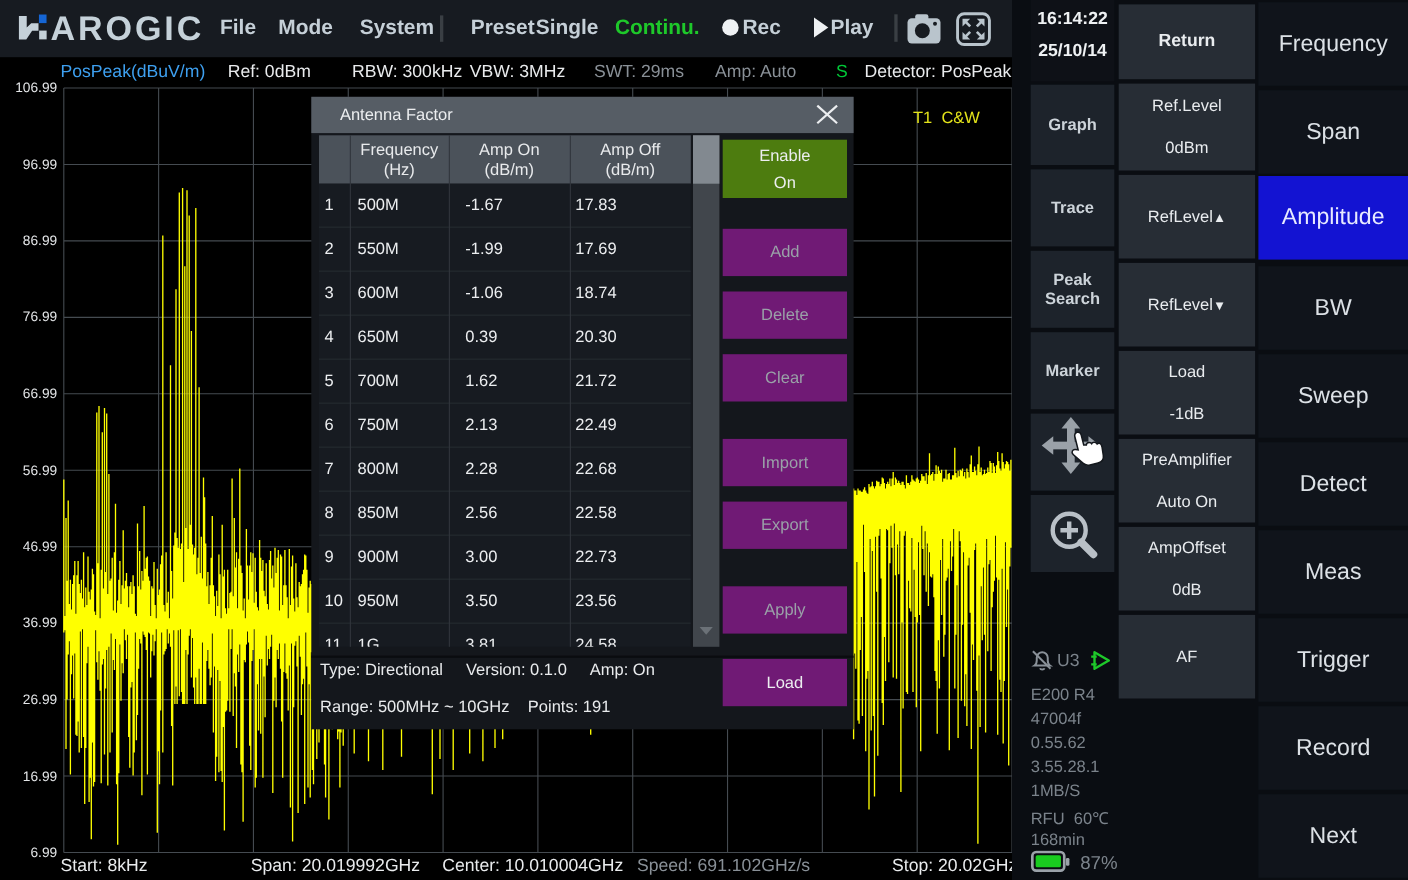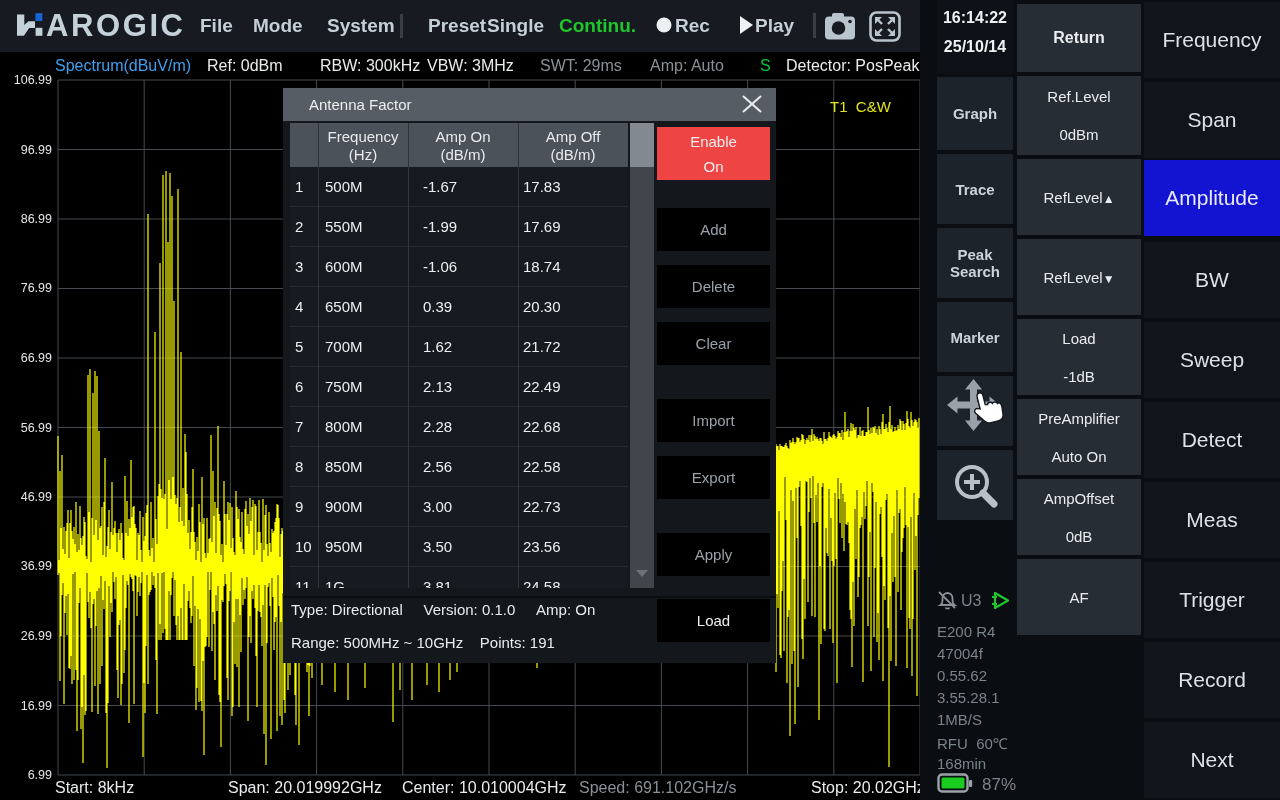--- a/index.html
+++ b/index.html
@@ -21,21 +21,21 @@
 #dlgtitle{position:absolute;left:0;top:0;width:493px;height:33px;background:#565d65;color:#eceef0;font-size:15px;line-height:33px;padding-left:26px;}
 #thead{position:absolute;left:7px;top:35px;width:338px;height:44px;background:#4b525a;color:#e8eaec;font-size:15px;}
 #thead div{position:absolute;text-align:center;line-height:1.2;top:5px;}
 #tbody{position:absolute;left:7px;top:79px;width:338px;height:421px;overflow:hidden;background:#171b21;}
 .trow{position:absolute;left:0;width:338px;height:40px;border-bottom:1px solid #262b31;color:#eceef0;font-size:15px;line-height:40px;}
 .trow div{position:absolute;top:0;height:40px;}
 .c0{left:5px;} .c1{left:35px;} .c2{left:133px;} .c3{left:233px;}
 .vline{position:absolute;top:35px;width:1px;height:465px;background:#31363c;}
 #sbar{position:absolute;left:347px;top:35px;width:24px;height:465px;background:#41464c;}
 #sthumb{position:absolute;left:0;top:0;width:24px;height:44px;background:#828990;}
-.dbtn{position:absolute;left:374px;width:113px;background:#000000;color:#9aa1a8;font-size:15px;display:flex;align-items:center;justify-content:center;}
+.dbtn{position:absolute;left:374px;width:113px;background:#701a75;color:#9aa1a8;font-size:15px;display:flex;align-items:center;justify-content:center;}
 #dfoot{position:absolute;left:8px;color:#e9ebed;font-size:15px;}
 </style></head>
 <body>
 <div id="app">
 
 <svg class="abs" style="left:0;top:0" width="920" height="800" viewBox="0 0 920 800">
   <g stroke="#454b51" stroke-width="1">
         <line x1="58.0" y1="80" x2="58.0" y2="775"></line>
         <line x1="144.2" y1="80" x2="144.2" y2="775"></line>
         <line x1="230.4" y1="80" x2="230.4" y2="775"></line>
@@ -69,21 +69,21 @@
         <text x="52" y="432" text-anchor="end">56.99</text>
         <text x="52" y="501" text-anchor="end">46.99</text>
         <text x="52" y="570" text-anchor="end">36.99</text>
         <text x="52" y="640" text-anchor="end">26.99</text>
         <text x="52" y="710" text-anchor="end">16.99</text>
         <text x="52" y="779" text-anchor="end">6.99</text>
       </g>
   <text x="830" y="112" fill="#e3e31a" font-size="15">T1&nbsp;&nbsp;C&amp;W</text>
 </svg>
 
-<div class="srow" style="left:55px;color:#3ea0f0;">Spectrum(dBuV/m)</div>
+<div class="srow" style="left:55px;color:#3ea0f0;">PosPeak(dBuV/m)</div>
 <div class="srow" style="left:207px;">Ref: 0dBm</div>
 <div class="srow" style="left:320px;">RBW: 300kHz</div>
 <div class="srow" style="left:427px;">VBW: 3MHz</div>
 <div class="srow" style="left:540px;color:#899097;">SWT: 29ms</div>
 <div class="srow" style="left:650px;color:#899097;">Amp: Auto</div>
 <div class="srow" style="left:760px;color:#00c737;">S</div>
 <div class="srow" style="left:786px;">Detector: PosPeak</div>
 
 <div class="srow" style="left:55px;top:775px;height:25px;line-height:25px;">Start: 8kHz</div>
 <div class="srow" style="left:228px;top:775px;height:25px;line-height:25px;">Span: 20.019992GHz</div>
@@ -318,21 +318,21 @@
       </div>
   <div class="vline" style="left:35px;"></div>
   <div class="vline" style="left:125px;"></div>
   <div class="vline" style="left:235px;"></div>
   <div id="sbar">
         <div id="sthumb"></div>
     <svg class="abs" style="left:5px;top:445px" width="14" height="10">
           <path d="M1 2 L13 2 L7 9 Z" fill="#6b7177"></path>
         </svg>
   </div>
-  <div class="dbtn" style="top:39px;height:53px;background:#ef4444;color:#eceef0;flex-direction:column;">
+  <div class="dbtn" style="top:39px;height:53px;background:#4d7c0f;color:#eceef0;flex-direction:column;">
         <div>Enable</div>
         <div style="margin-top:8px;">On</div>
       </div>
   <div class="dbtn" style="top:120px;height:43px;">Add</div>
   <div class="dbtn" style="top:177px;height:43px;">Delete</div>
   <div class="dbtn" style="top:234px;height:43px;">Clear</div>
   <div class="dbtn" style="top:311px;height:43px;">Import</div>
   <div class="dbtn" style="top:368px;height:43px;">Export</div>
   <div class="dbtn" style="top:445px;height:43px;">Apply</div>
   <div class="dbtn" style="top:511px;height:43px;color:#eceef0;">Load</div>

